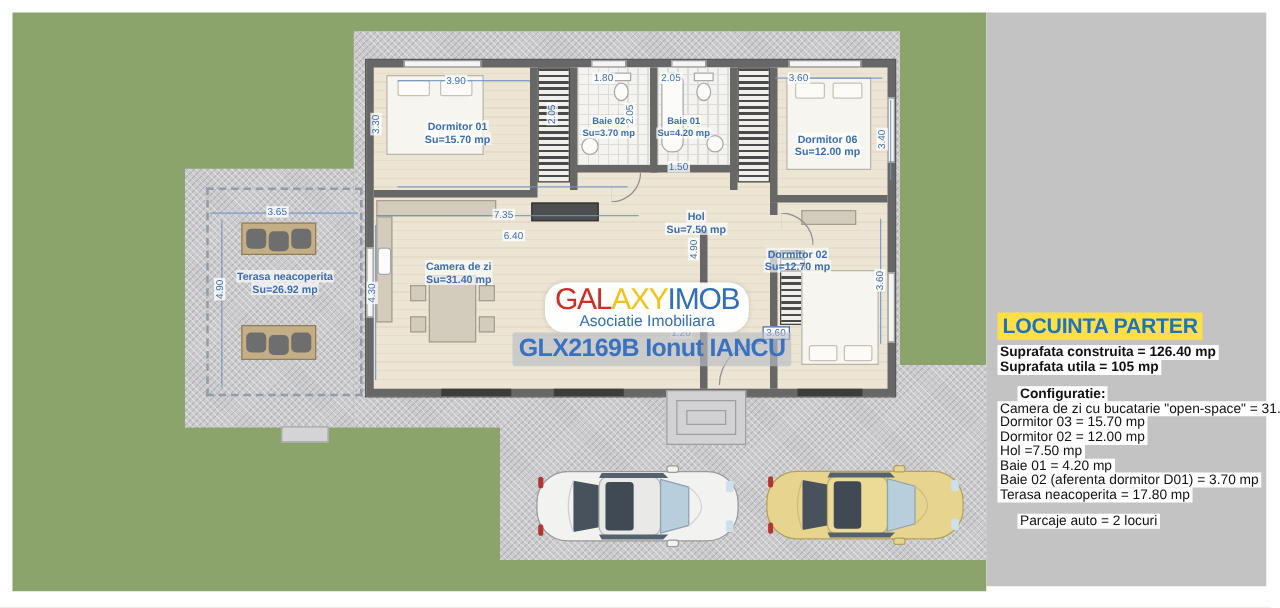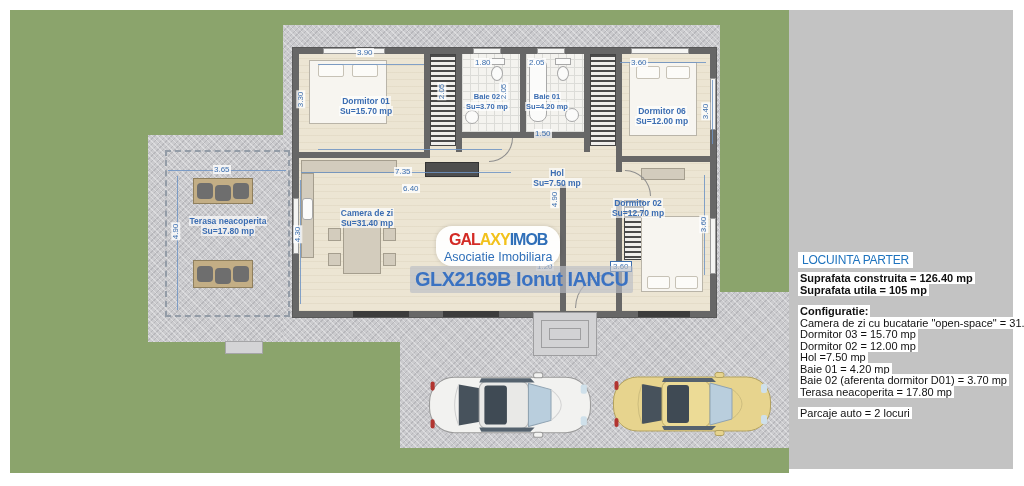--- a/index.html
+++ b/index.html
@@ -39,32 +39,32 @@
   
   .dim{color:#3d6fae;font-size:8px;line-height:9px;background:rgba(255,255,255,.8);padding:0 1px;white-space:nowrap;z-index:30;}
   .dim.v{transform:rotate(-90deg);transform-origin:center;}
   .dim.boxed{border:1px solid #3d6fae;background:#fff;padding:0 2px;}
   .dline{background:#6f94c4;opacity:.85;z-index:25;}
   .room-label{color:#3b6db2;font-size:8.5px;font-weight:bold;text-align:center;line-height:10px;white-space:nowrap;z-index:30;}
   .room-label .rl-bg{background:rgba(255,255,255,.65);padding:0 1px;}
 
   
   #wm-logo{z-index:40;background:rgba(255,255,255,.95);border-radius:16px;padding:3px 8px 2px 8px;text-align:center;box-shadow:0 0 4px rgba(0,0,0,.15);}
-  .brand{font-size:16px;font-weight:700;letter-spacing:-1px;line-height:22px;white-space:nowrap;}
+  .brand{font-size:24px;font-weight:400;letter-spacing:-1px;line-height:22px;white-space:nowrap;}
   .brand .r{color:#d32b25;} .brand .y{color:#f2c21c;} .brand .b{color:#2f6fb8;}
   .brand-sub{color:#2f6fb8;font-size:12.5px;font-weight:normal;line-height:13px;white-space:nowrap;}
   #wm-listing{z-index:40;background:rgba(186,189,196,.65);color:#3a72c2;font-size:20px;font-weight:800;letter-spacing:-.5px;padding:2px 5px;white-space:nowrap;border-radius:2px;}
 
   
   #panel{background:#c3c3c3;box-sizing:border-box;padding:240px 8px 0 9px;}
-  .panel-title{display:inline-block;background:#ffffff;color:#1e73be;font-size:12px;font-weight:400;letter-spacing:-.2px;padding:1px 4px;white-space:nowrap;}
+  .panel-title{display:inline-block;background:#fde047;color:#1e73be;font-size:17px;font-weight:700;letter-spacing:-.2px;padding:1px 4px;white-space:nowrap;}
   .pl{font-size:11px;line-height:11.5px;color:#111;white-space:nowrap;}
   .pl span{background:#fff;padding:0 2px;}
   .pl.b{font-weight:bold;}
-  .mt{margin-top:10px;}
+  .mt{margin-top:10px;margin-left:16px;}
   .mt1{margin-top:5px;}
 
   .steps-outer{background:#d2d2d4;border:1px solid #9e9ea0;box-sizing:border-box;padding:7px;}
   .steps-mid{border:1px solid #9e9ea0;box-sizing:border-box;width:100%;height:100%;padding:7px;}
   .steps-in{border:1px solid #9e9ea0;box-sizing:border-box;width:100%;height:100%;}
 </style>
 </head>
 <body>
 
 <div id="scene">
@@ -165,21 +165,21 @@
   <div class="abs dline" style="left:168px;top:170px;width:118px;height:1px;"></div>
   <div class="abs dline" style="left:177px;top:176px;width:1px;height:134px;"></div>
   <div class="abs dline" style="left:318px;top:64px;width:106px;height:1px;"></div>
   <div class="abs dline" style="left:318px;top:149px;width:184px;height:1px;"></div>
   <div class="abs dline" style="left:301px;top:172px;width:210px;height:1px;"></div>
   <div class="abs dline" style="left:300px;top:180px;width:1px;height:124px;"></div>
   <div class="abs dline" style="left:620px;top:62px;width:86px;height:1px;"></div>
   <div class="abs dline" style="left:704px;top:175px;width:1px;height:100px;"></div>
   <div class="abs dline" style="left:712px;top:80px;width:1px;height:64px;"></div>
 
-  <span class="abs dim" style="left:356px;top:48px;">3.90</span>
+  <span class="abs dim" style="left:356px;top:60px;">3.90</span>
   <span class="abs dim v" style="left:292px;top:95px;">3.30</span>
   <span class="abs dim" style="left:474px;top:58px;">1.80</span>
   <span class="abs dim v" style="left:433px;top:87px;">2.05</span>
   <span class="abs dim" style="left:528px;top:58px;">2.05</span>
   <span class="abs dim v" style="left:495px;top:87px;">2.05</span>
   <span class="abs dim" style="left:630px;top:58px;">3.60</span>
   <span class="abs dim v" style="left:697px;top:107px;">3.40</span>
   <span class="abs dim" style="left:402px;top:144px;margin-top:40px;">6.40</span>
   <span class="abs dim" style="left:394px;top:167px;">7.35</span>
   <span class="abs dim" style="left:534px;top:129px;">1.50</span>
@@ -206,21 +206,21 @@
   <div class="abs room-label" style="left:325px;top:208px;width:84px;">
     <span class="rl-bg">Camera de zi</span><br><span class="rl-bg">Su=31.40 mp</span>
   </div>
   <div class="abs room-label" style="left:532px;top:168px;width:50px;">
     <span class="rl-bg">Hol</span><br><span class="rl-bg">Su=7.50 mp</span>
   </div>
   <div class="abs room-label" style="left:598px;top:198px;width:80px;">
     <span class="rl-bg">Dormitor 02</span><br><span class="rl-bg">Su=12.70 mp</span>
   </div>
   <div class="abs room-label" style="left:184px;top:216px;width:88px;">
-    <span class="rl-bg">Terasa neacoperita</span><br><span class="rl-bg">Su=17.80 mp</span>
+    <span class="rl-bg">Terasa neacoperita</span><br><span class="rl-bg">Su=26.92 mp</span>
   </div>
 
   <div id="wm-logo" class="abs" style="left:436px;top:226px;">
     <div class="brand"><span class="r">GAL</span><span class="y">AXY</span><span class="b">IMOB</span></div>
     <div class="brand-sub">Asociatie Imobiliara</div>
   </div>
   <div id="wm-listing" class="abs" style="left:410px;top:266px;">GLX2169B Ionut IANCU</div>
 
   <div class="abs" style="left:428px;top:372px;width:164px;height:66px;z-index:20;">
     <svg width="164" height="66" viewBox="0 0 160 64">

